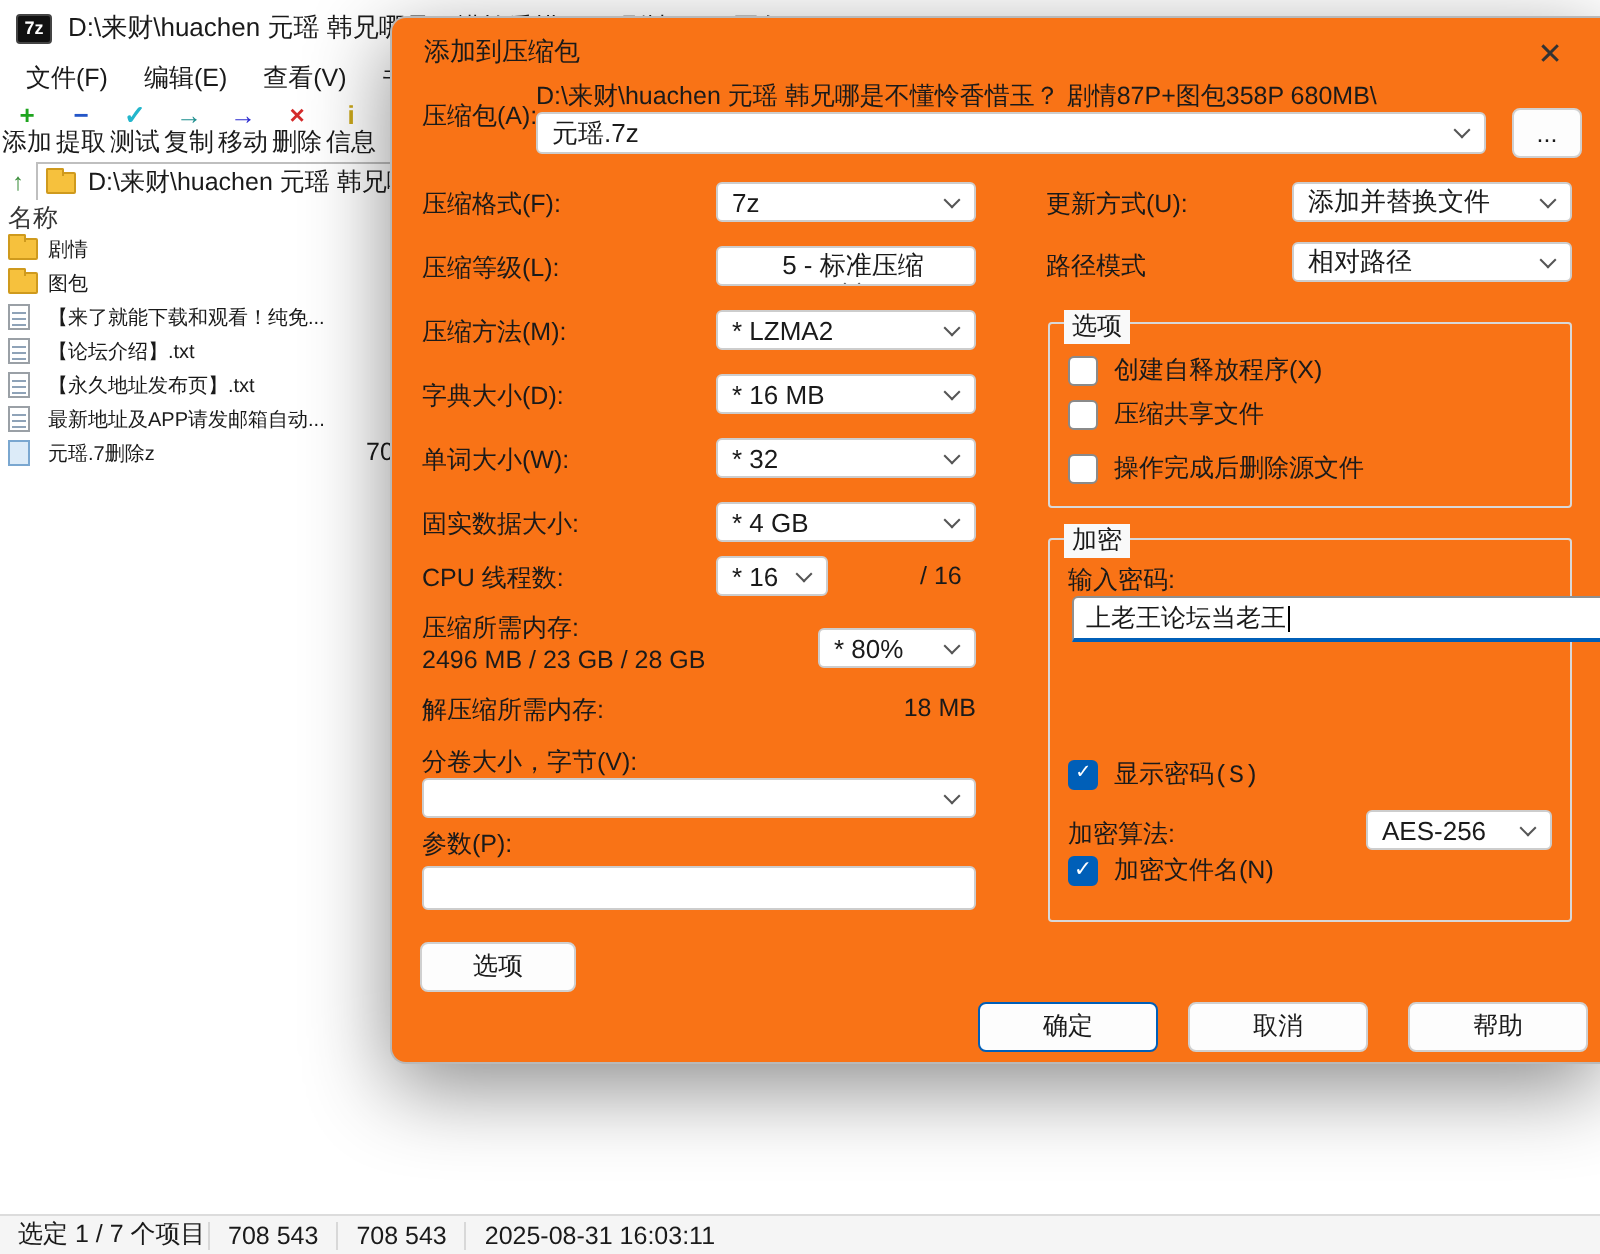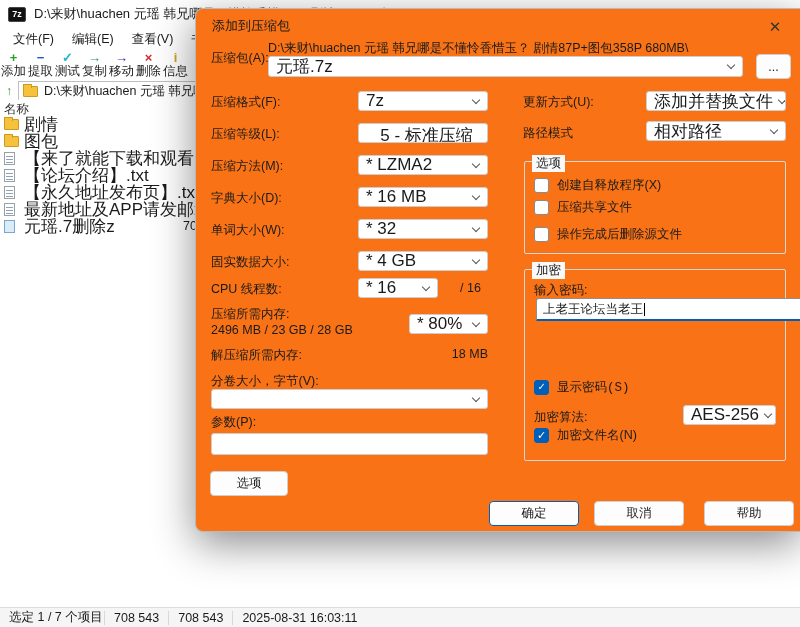--- a/index.html
+++ b/index.html
@@ -30,21 +30,21 @@
            font-size:12px; font-weight:bold; color:#3d8f3d; }
   .addrcombo { height:21px; width:772px; border:1px solid #bfbfbf; background:#fff;
                display:flex; align-items:center; padding-left:4px; overflow:hidden; }
   .addrtext { font-size:12.5px; margin-left:6px; white-space:nowrap; overflow:hidden; }
 
   .colheader { position:absolute; left:0; top:100px; width:800px; height:17px; background:#fff; }
   .colheader span { position:absolute; left:4px; top:1px; font-size:12.5px; color:#333; }
 
   .filelist { position:absolute; left:0; top:116px; width:800px; height:491px; background:#fff; }
   .frowi { position:relative; height:17px; display:flex; align-items:center; }
-  .fname { margin-left:24px; font-size:17px; white-space:nowrap; }
+  .fname { margin-left:24px; font-size:10px; white-space:nowrap; }
   .fsize { position:absolute; left:183px; top:1px; font-size:12.5px; white-space:nowrap; }
 
   .ico { position:absolute; left:4px; }
   .ico-folder { width:15px; height:11px; background:#f6c13d; border:1px solid #cf9a1d; border-radius:1px; top:3px; }
   .ico-folder::before { content:""; position:absolute; left:-1px; top:-3px; width:7px; height:3px;
                         background:#f6c13d; border:1px solid #cf9a1d; border-bottom:none; border-radius:1px 1px 0 0; }
   .ico-doc { width:11px; height:13px; background:#fff; border:1px solid #9aa0a6; top:2px; }
   .ico-doc::before { content:""; position:absolute; left:1px; right:1px; top:2px; height:8px;
                      background:repeating-linear-gradient(#fff 0 1px, #8fa3b8 1px 2px, #fff 2px 3px); }
   .ico-7z { width:11px; height:13px; background:#dcebf8; border:1px solid #7aa7d0; top:2px; }
@@ -60,21 +60,21 @@
             border:1px solid #b9b9b9; border-right:none; border-radius:8px 0 0 8px; z-index:10;
             box-shadow:0 12px 42px rgba(0,0,0,0.45); }
   .dtitle { position:absolute; left:16px; top:8px; font-size:13px; }
   .dclose { position:absolute; right:10px; top:5px; width:30px; height:26px; display:flex;
             align-items:center; justify-content:center; font-size:15px; color:#333; }
 
   .lbl { position:absolute; font-size:12.5px; white-space:nowrap; }
 
   .combo { position:absolute; height:20px; background:#fff; border:1px solid #cdcdcd; border-radius:3px;
            display:flex; align-items:center; justify-content:space-between; padding-left:7px; overflow:hidden; }
-  .combo .cval { font-size:17px; white-space:nowrap; }
+  .combo .cval { font-size:13px; white-space:nowrap; }
   .chev { width:6px; height:6px; border-right:1.3px solid #555; border-bottom:1.3px solid #555;
           transform:rotate(45deg); margin:-3px 8px 0 6px; flex:none; }
 
   .txtinput { position:absolute; background:#fff; border:1px solid #cdcdcd; border-radius:3px;
               display:flex; align-items:center; padding-left:6px; font-size:12.5px; }
   .pwdinput { position:absolute; background:#fff; border:1px solid #8f8f8f; border-bottom:2px solid var(--accent,#005fb8);
               border-radius:3px 3px 0 0; display:flex; align-items:center; padding-left:6px; font-size:12.5px; }
   .caret { display:inline-block; width:1px; height:13px; background:#000; margin-left:1px; }
 
   .group { position:absolute; border:1px solid #d8d8d8; border-radius:2px; }
@@ -234,21 +234,21 @@
       <span class="chev"></span>
     </div>
 
     <span class="lbl" style="left:15px; top:245px;">固实数据大小:</span>
     <div class="combo" style="left:162px; top:242px; width:130px;">
       <span class="cval">* 4 GB</span>
       <span class="chev"></span>
     </div>
 
     <span class="lbl" style="left:15px; top:272px;">CPU 线程数:</span>
-    <div class="combo" style="left:162px; top:269px; width:80px;">
+    <div class="combo" style="left:162px; top:269px; width:56px;">
       <span class="cval">* 16</span>
       <span class="chev"></span>
     </div>
     <span class="lbl" style="left:264px; top:272px;">/ 16</span>
 
     <span class="lbl" style="left:15px; top:297px;">压缩所需内存:</span>
     <span class="lbl" style="left:15px; top:314px;">2496 MB / 23 GB / 28 GB</span>
     <div class="combo" style="left:213px; top:305px; width:79px;">
       <span class="cval">* 80%</span>
       <span class="chev"></span>

